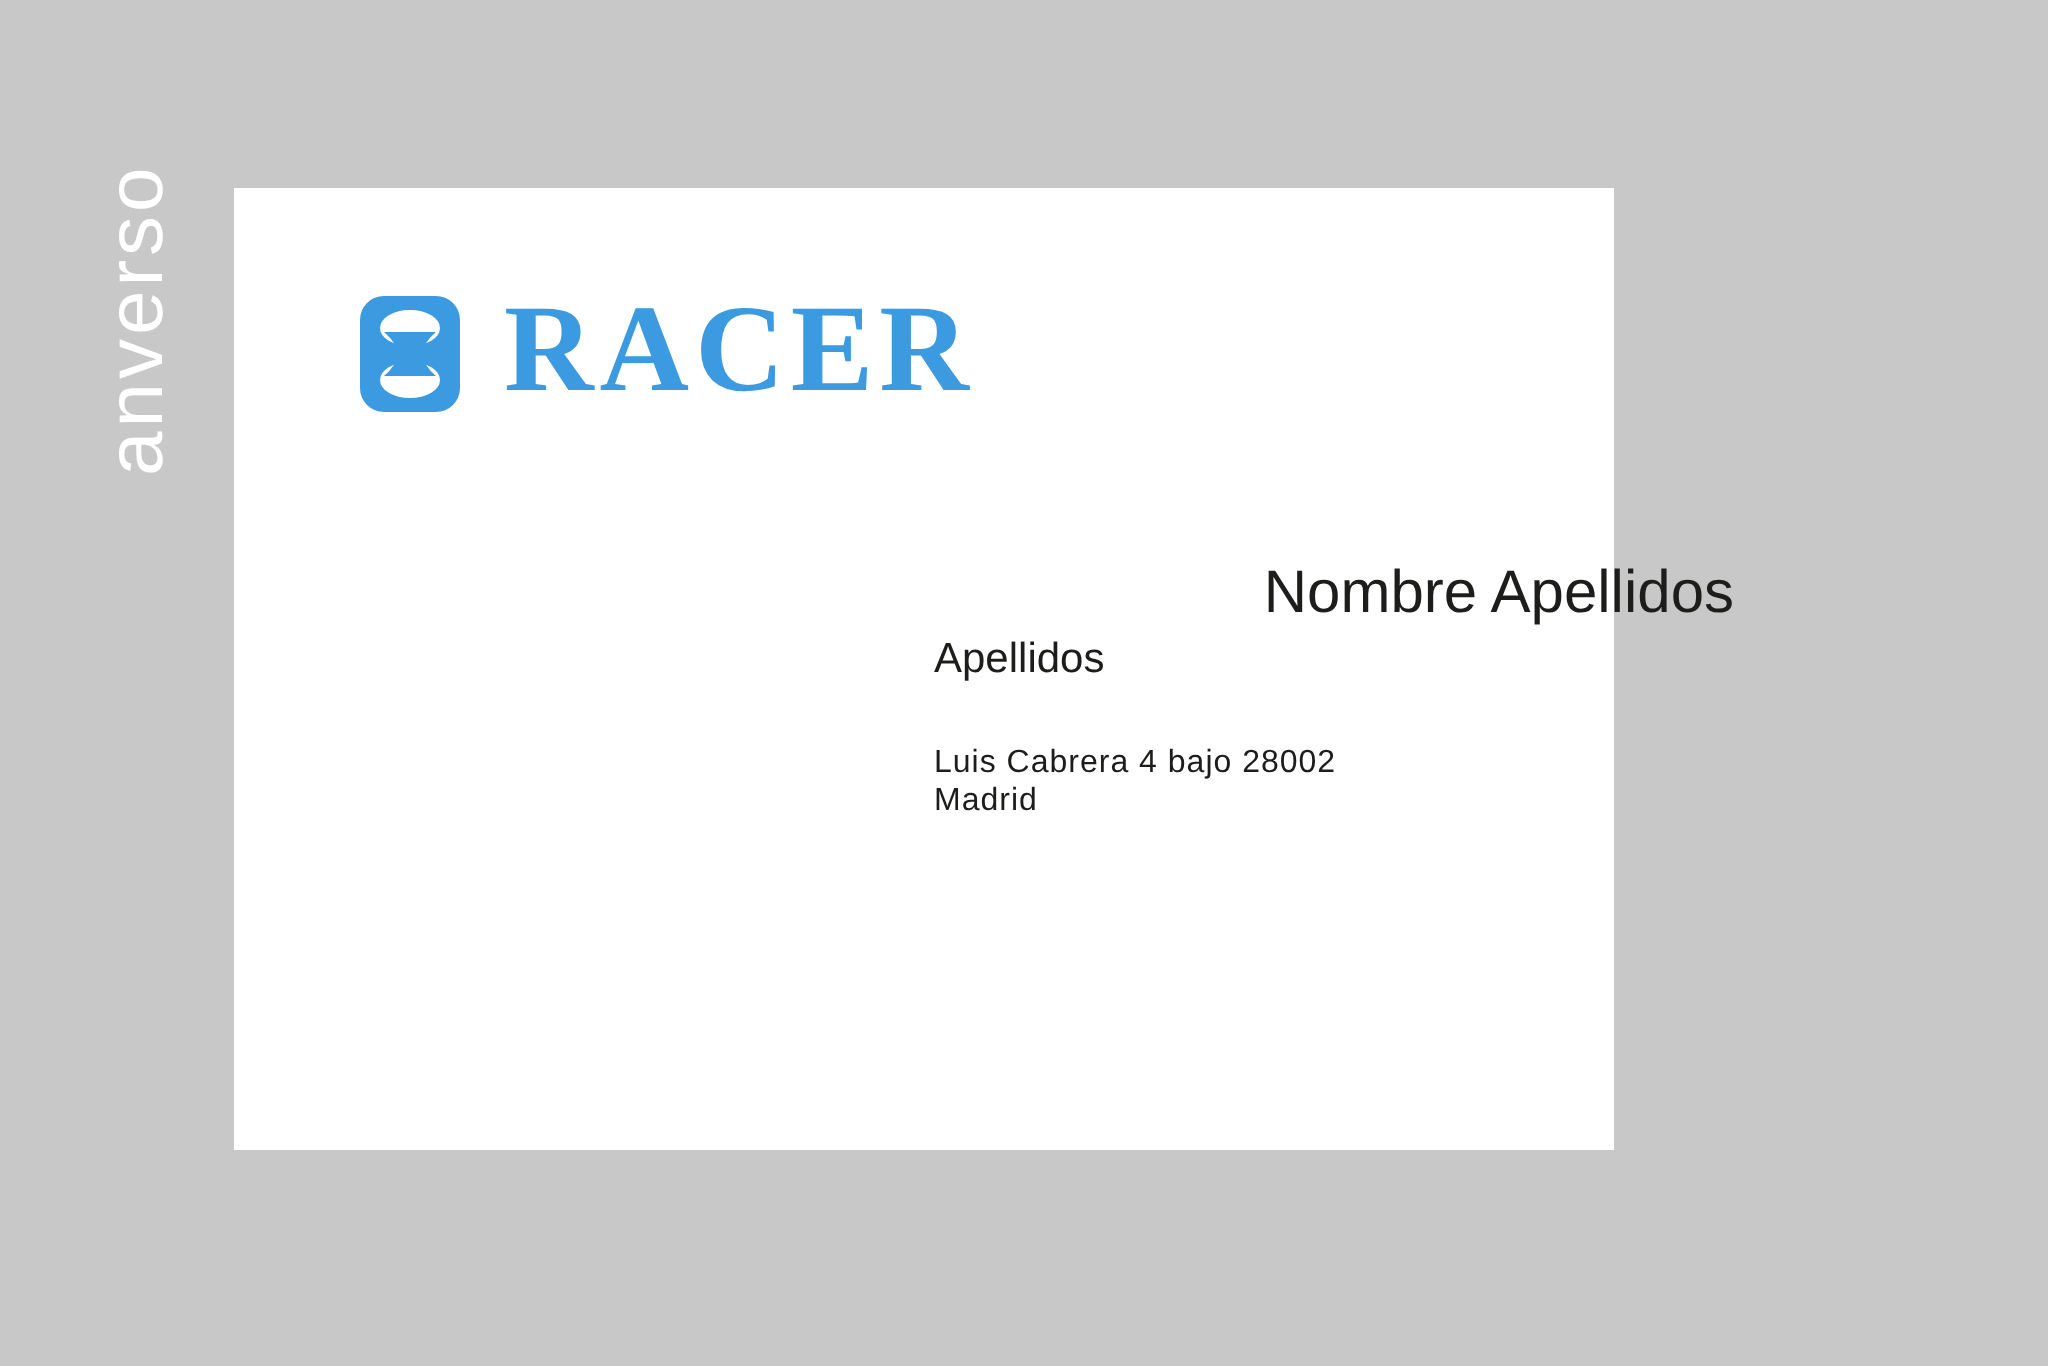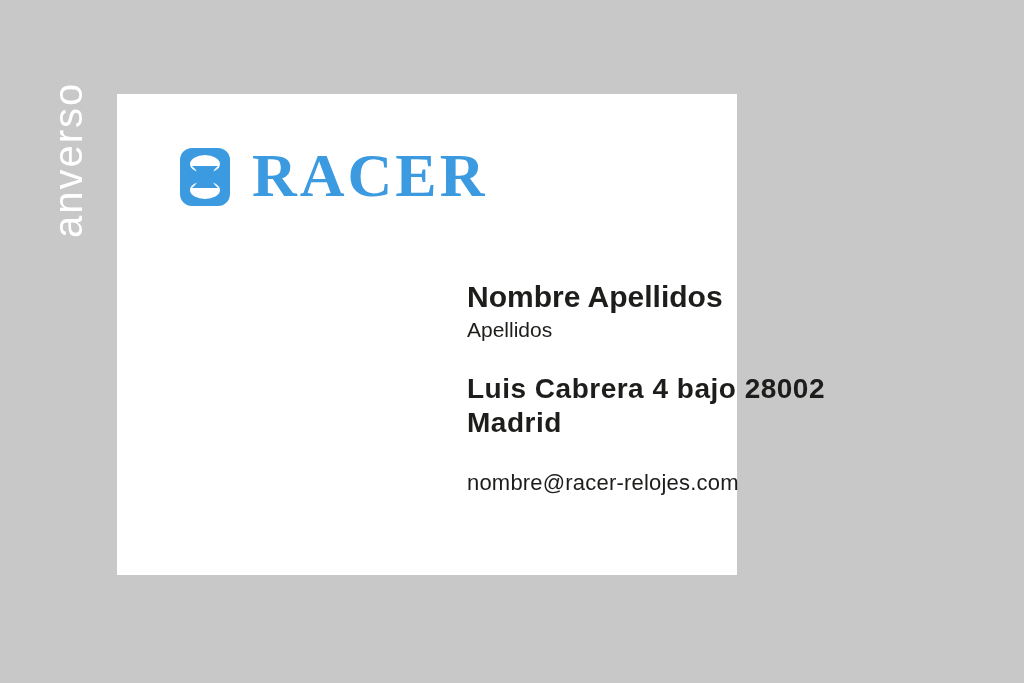--- a/index.html
+++ b/index.html
@@ -32,21 +32,21 @@
     transform: rotate(-90deg);
     transform-origin: left top;
     white-space: nowrap;
     line-height: 60px;
     text-align: left;
   }
   .card {
     position: absolute;
     left: 117px;
     top: 94px;
-    width: 620px;
+    width: 690px;
     height: 481px;
     background: #ffffff;
   }
   .logo-row {
     position: absolute;
     left: 63px;
     top: 50px;
     display: flex;
     align-items: center;
   }
@@ -67,37 +67,37 @@
   }
   .details {
     position: absolute;
     left: 350px;
     top: 186px;
     width: 400px;
     color: #1d1d1b;
   }
   .name {
     font-size: 30px;
-    font-weight: 700;
+    font-weight: 400;
     letter-spacing: 0px;
     line-height: 1.12;
     margin: 0;
+    text-align: right;
   }
   .role {
     font-size: 21px;
     font-weight: 400;
     line-height: 1.2;
     margin: 3px 0 0 0;
   }
   .address {
-    font-size: 28px;
+    font-size: 16px;
     line-height: 1.22;
     margin: 30px 0 0 0;
     letter-spacing: 0.5px;
-    font-weight: bold;
   }
   .phone {
     font-size: 22px;
     line-height: 1.2;
     margin: 28px 0 0 0;
     letter-spacing: 0.5px;
   }
   .email {
     font-size: 22px;
     line-height: 1.2;
@@ -126,17 +126,16 @@
       <span class="logo-word">RACER</span>
     </div>
 
     <div class="details">
       <p class="name">Nombre Apellidos</p>
       <p class="role">Apellidos</p>
       <p class="address">
         <span>Luis Cabrera 4 bajo 28002</span><br>
         <span>Madrid</span>
       </p>
-      <p class="email">nombre@racer-relojes.com</p>
     </div>
 
   </div>
 </div>
 
 </body></html>

